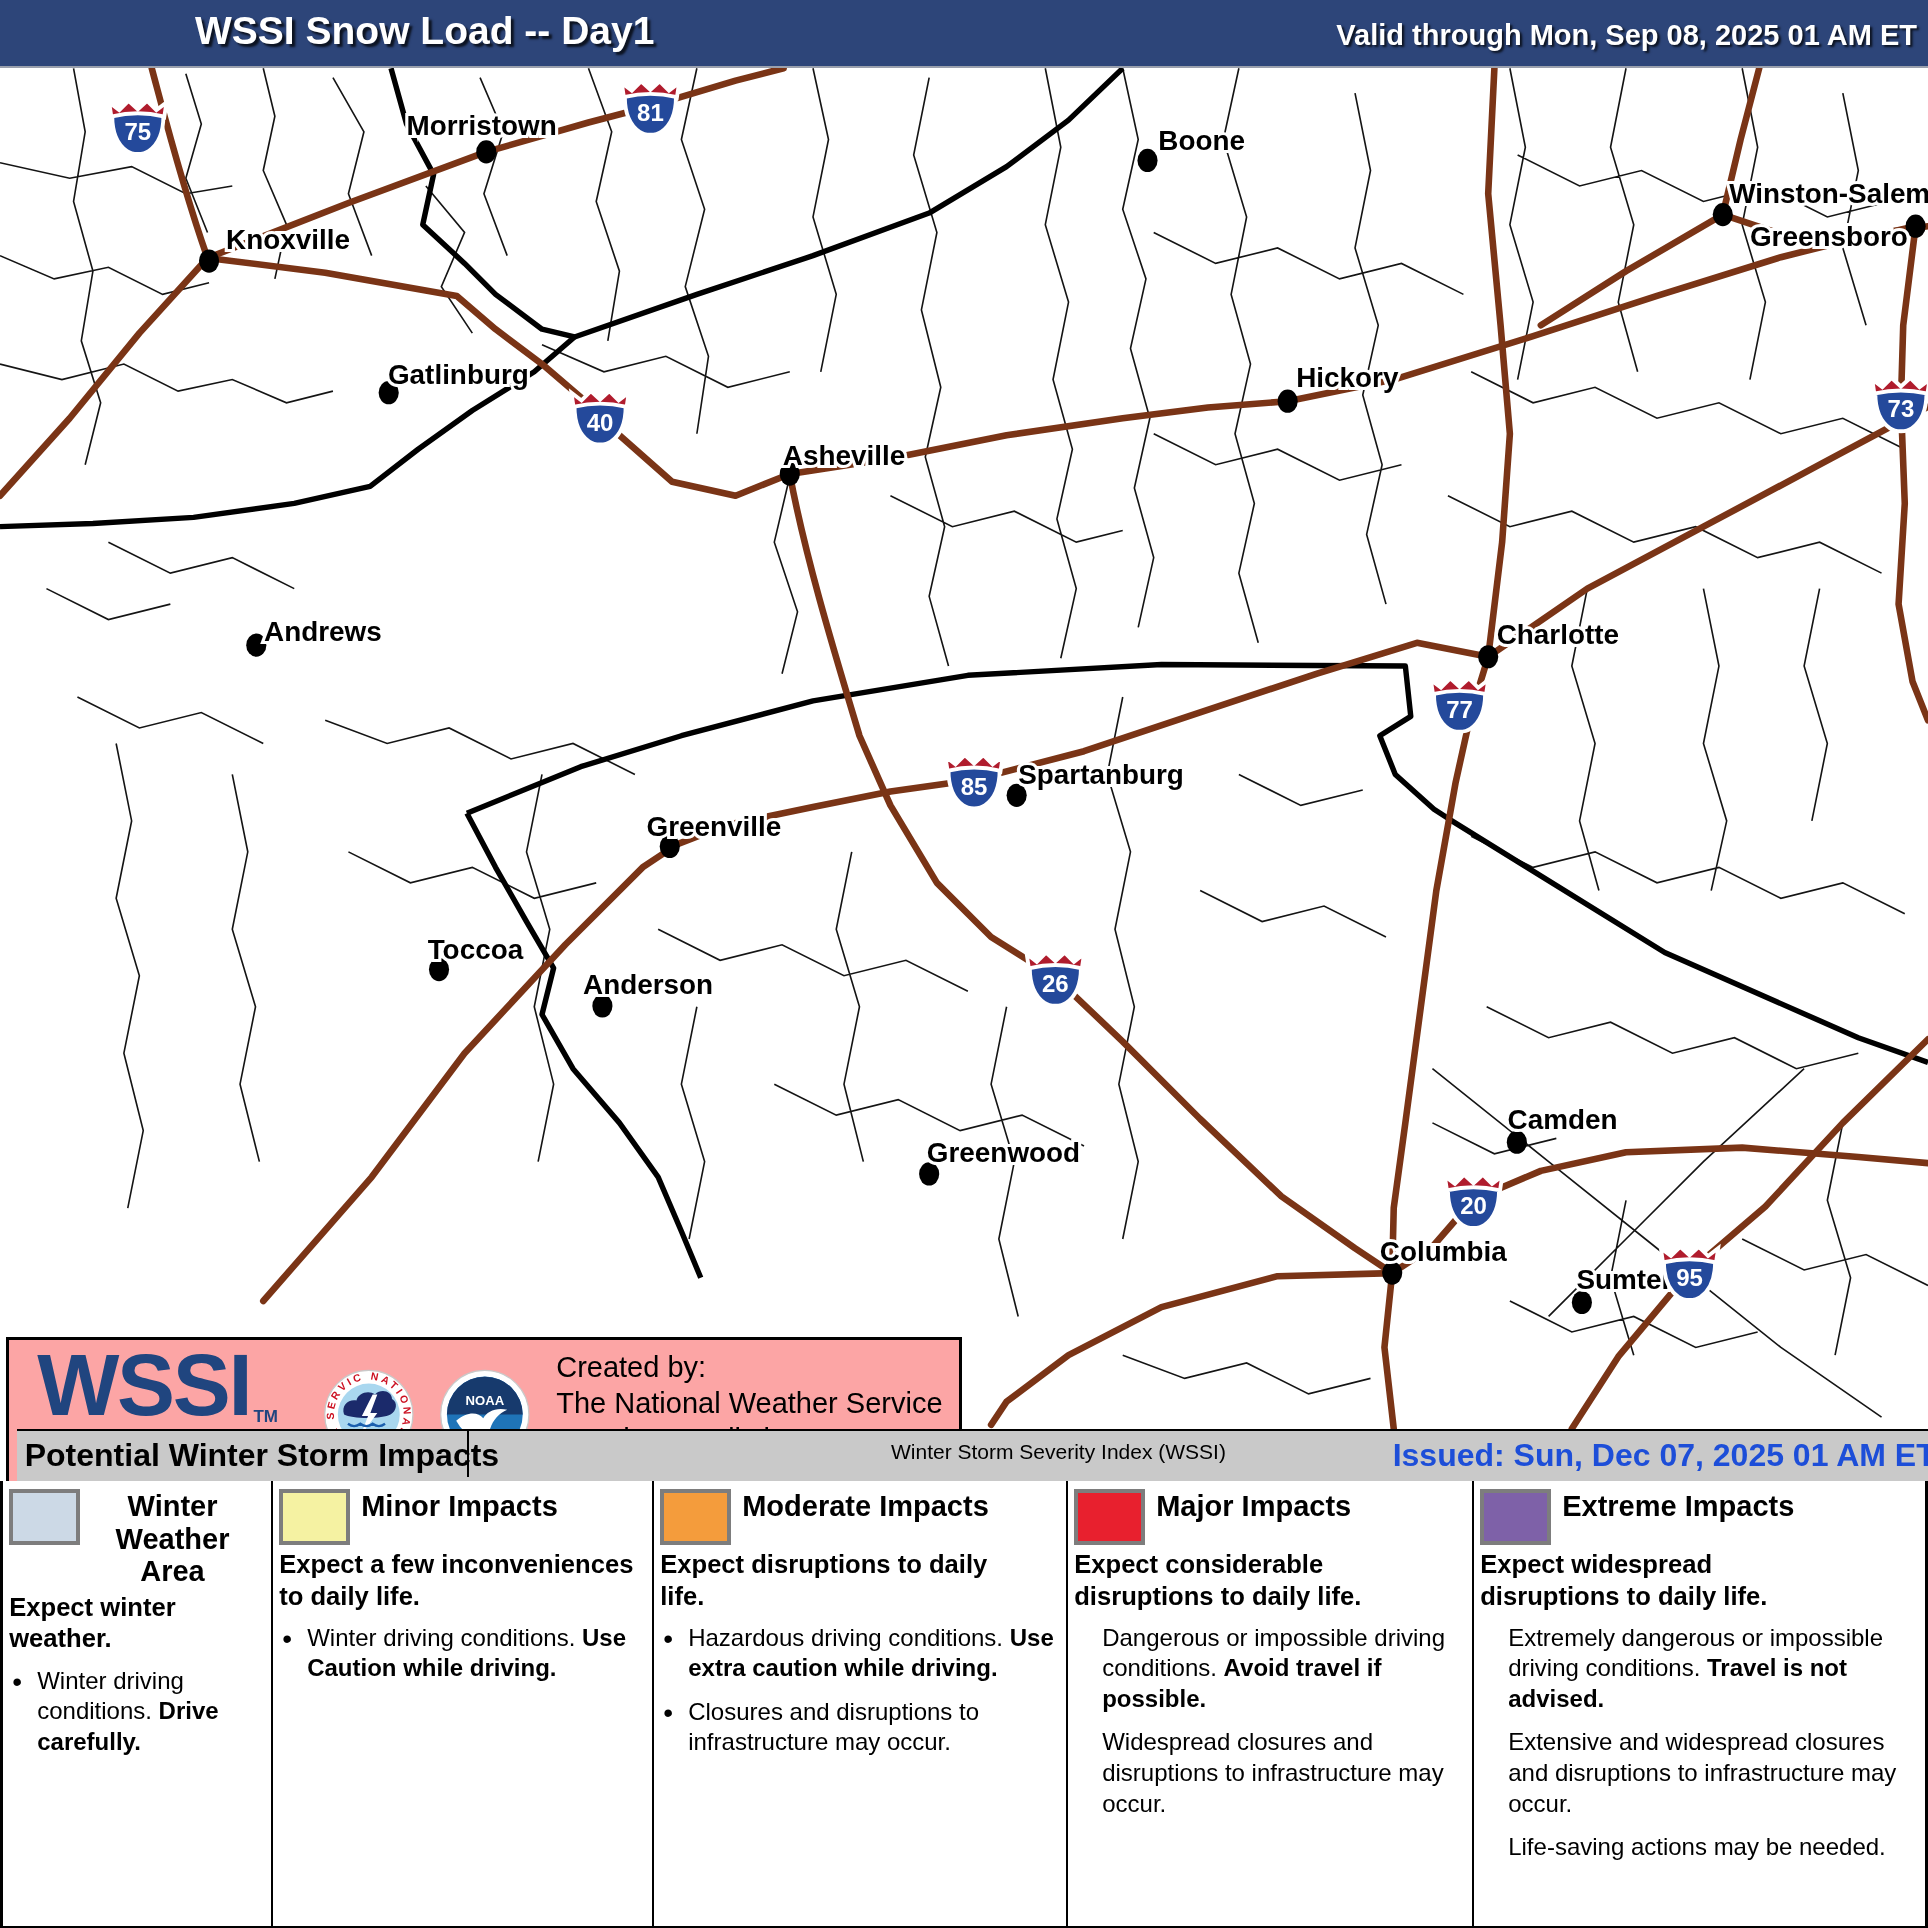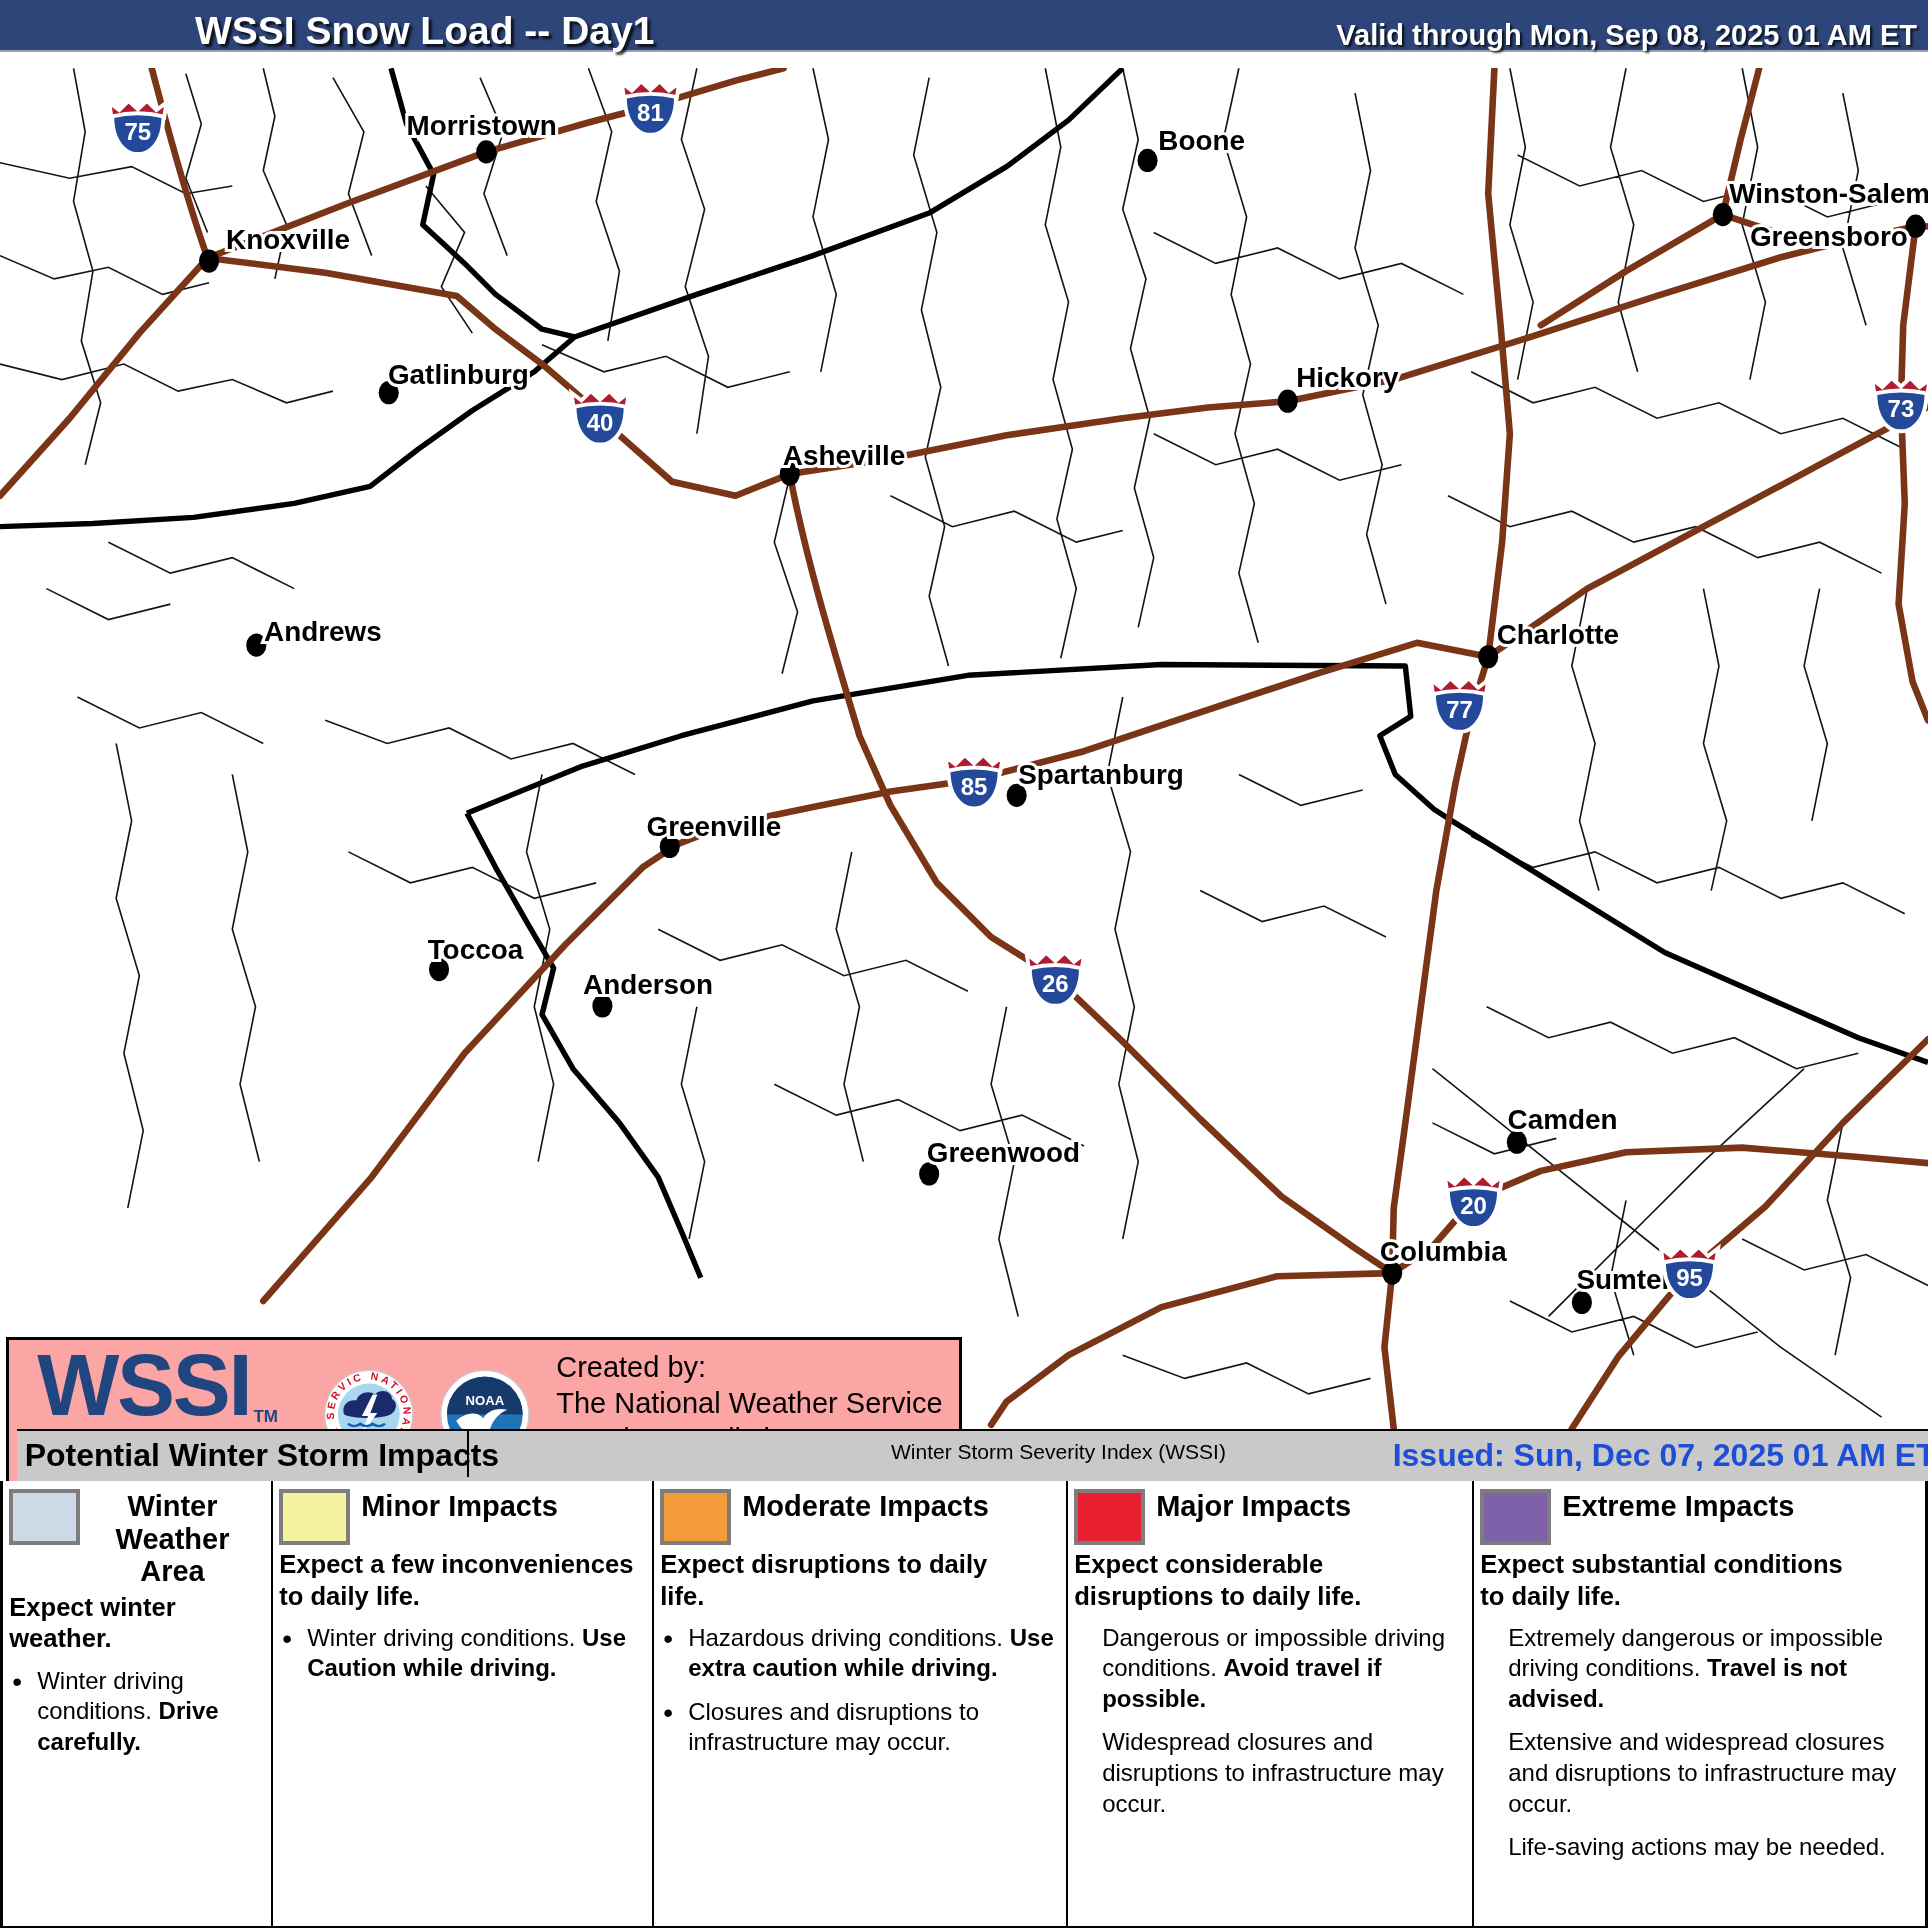--- a/index.html
+++ b/index.html
@@ -1,20 +1,20 @@
 <!DOCTYPE html>
 <html style="font-size:12.4px"><head>
 <meta charset="utf-8">
 <style>
   * { margin:0; padding:0; box-sizing:border-box; }
   body { background:#ffffff; font-family:"Liberation Sans", sans-serif; }
   .screen { position:relative; width:1928px; height:1928px; background:#ffffff; overflow:hidden; }
 
   
-  .header { position:absolute; left:0; top:0; width:1928px; height:52px;
+  .header { position:absolute; left:0; top:0; width:1928px; height:68px;
             background:#2d4579; border-bottom:2.3px solid #9aa0ad; }
   .header .title { position:absolute; left:195px; top:9.3px; color:#ffffff; font-weight:bold;
                    font-size:39px; letter-spacing:0px; text-shadow:3.1px 3.1px 2.3px rgba(0,0,0,0.75); white-space:nowrap; }
   .header .validity { position:absolute; right:11px; top:18.6px; color:#ffffff; font-weight:bold;
                       font-size:29px; text-shadow:2.3px 2.3px 2.3px rgba(0,0,0,0.75); white-space:nowrap; }
 
   
   .map-wrap { position:absolute; left:0; top:68px; width:1928px; height:1361px; background:#ffffff; }
   .map-svg  { display:block; }
   .county   { fill:none; stroke:#000000; stroke-width:2.1; opacity:.92; }
@@ -324,21 +324,21 @@
       <div class="lead">Expect considerable disruptions to daily life.</div>
       <div class="bullet"><span>Dangerous or impossible driving conditions.</span> <b>Avoid travel if possible.</b></div>
       <div class="bullet"><span>Widespread closures and disruptions to infrastructure may occur.</span> <b></b></div>
     </div>
 
     <div class="lcol c4">
       <div class="lhead">
         <div class="swatch" style="background: rgb(126, 97, 168);"></div>
         <div class="ltitle">Extreme Impacts</div>
       </div>
-      <div class="lead">Expect substantial conditions to daily life.</div>
+      <div class="lead">Expect widespread disruptions to daily life.</div>
       <div class="bullet"><span>Extremely dangerous or impossible driving conditions.</span> <b>Travel is not advised.</b></div>
       <div class="bullet"><span>Extensive and widespread closures and disruptions to infrastructure may occur.</span> <b></b></div>
       <div class="bullet"><span>Life-saving actions may be needed.</span> <b></b></div>
     </div>
 
   </div>
 </div>
 
 
 </body></html>

